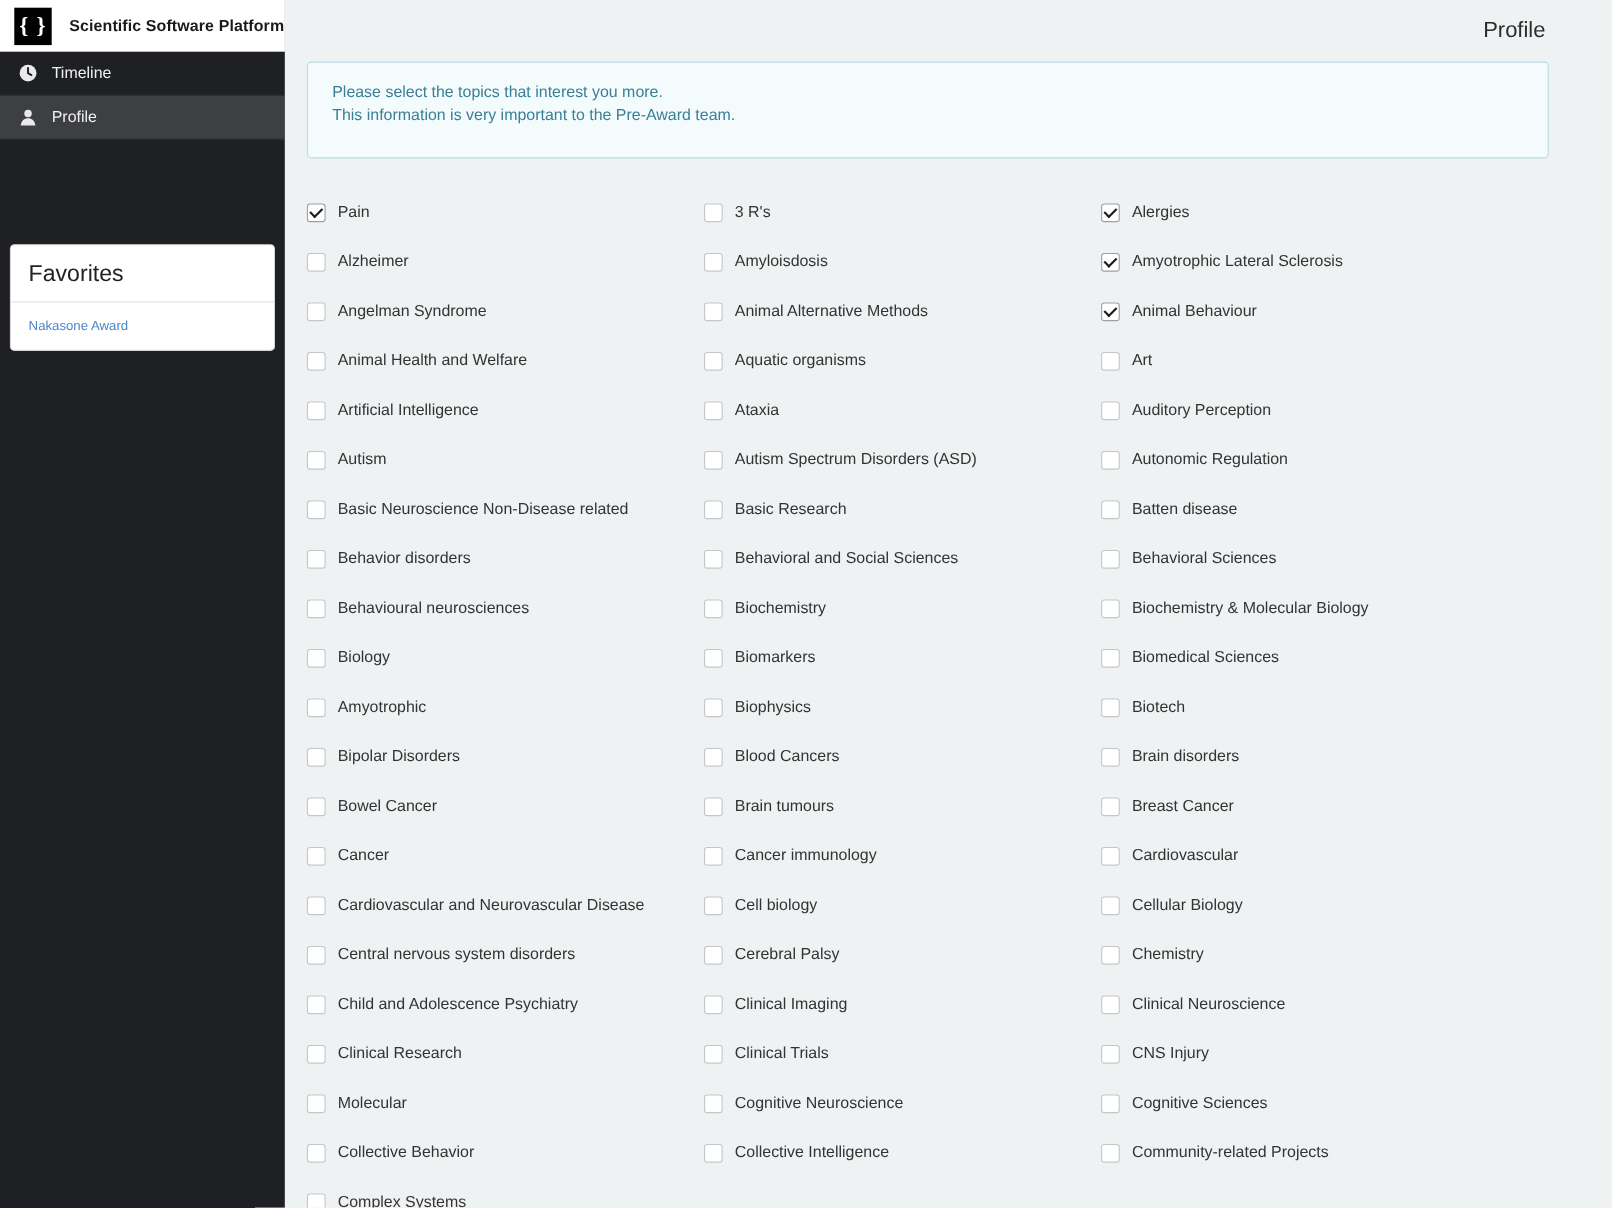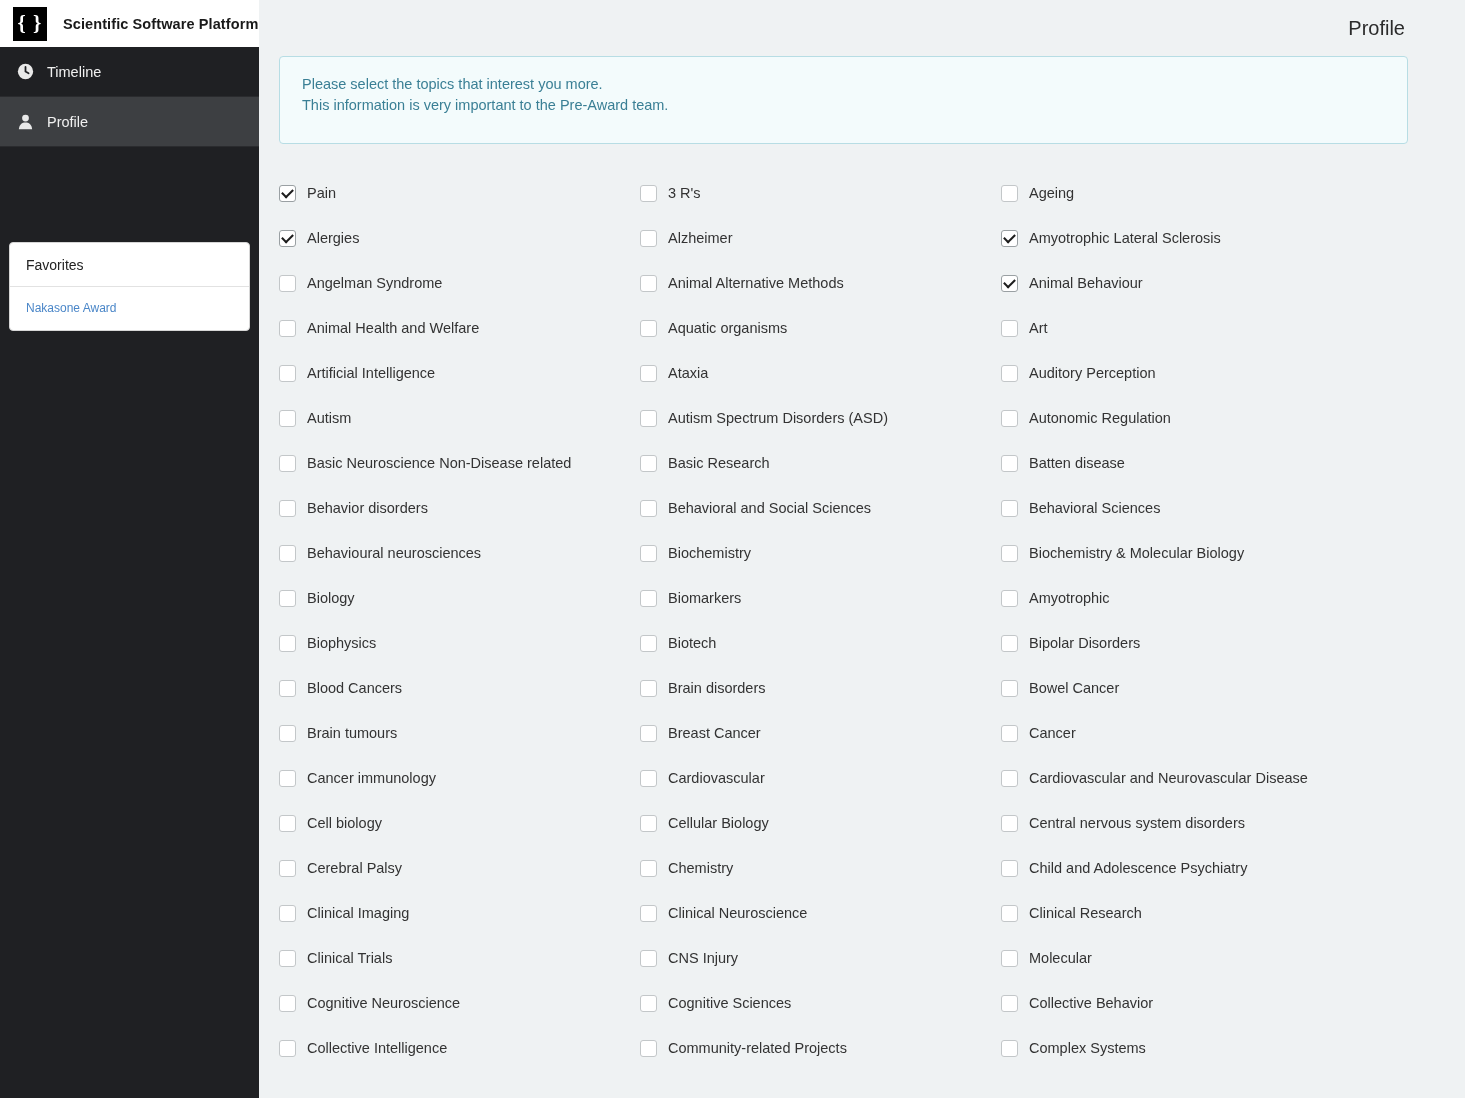--- a/index.html
+++ b/index.html
@@ -35,21 +35,21 @@
     letter-spacing: 1px;
     line-height: 1;
   }
   #brand-text {
     margin-left: 16px;
     font-size: 14.5px; font-weight: 700;
     color: #1a1a1a;
     letter-spacing: .1px;
   }
   .nav-item {
-    height: 50px;
+    height: 40px;
     display: flex; align-items: center;
     padding-left: 15px;
     color: #f0f0f0;
     font-size: 14.5px;
     cursor: pointer;
     border-bottom: 1px solid #2a2b2e;
   }
   .nav-item.active { background: #3d3f42; }
   .nav-icon {
     width: 20px; height: 20px;
@@ -61,21 +61,21 @@
 
   #favorites-wrap { padding: 95px 9px 0 9px; }
   #favorites-card {
     background: #ffffff;
     border: 1px solid #d6d6d6;
     border-radius: 4px;
     overflow: hidden;
   }
   #favorites-title {
     padding: 14px 16px 13px 16px;
-    font-size: 14px;
+    font-size: 21px;
     color: #222222;
     border-bottom: 1px solid #e2e2e2;
     font-weight: 400;
   }
   .favorites-link {
     display: block;
     padding: 14px 16px 15px 16px;
     font-size: 12px;
     color: #4a86c8;
     text-decoration: none;
@@ -204,32 +204,32 @@
     <div id="topics">
         <div class="topic">
           <span class="cb checked"></span>
           <span class="topic-label">Pain</span>
         </div>
         <div class="topic">
           <span class="cb"></span>
           <span class="topic-label">3 R's</span>
         </div>
         <div class="topic">
-          <span class="cb"></span>
-          <span class="topic-label">Ageing</span>
-        </div>
-        <div class="topic">
           <span class="cb checked"></span>
           <span class="topic-label">Alergies</span>
         </div>
         <div class="topic">
           <span class="cb"></span>
           <span class="topic-label">Alzheimer</span>
         </div>
         <div class="topic">
+          <span class="cb"></span>
+          <span class="topic-label">Amyloisdosis</span>
+        </div>
+        <div class="topic">
           <span class="cb checked"></span>
           <span class="topic-label">Amyotrophic Lateral Sclerosis</span>
         </div>
         <div class="topic">
           <span class="cb"></span>
           <span class="topic-label">Angelman Syndrome</span>
         </div>
         <div class="topic">
           <span class="cb"></span>
           <span class="topic-label">Animal Alternative Methods</span>
@@ -313,20 +313,24 @@
         <div class="topic">
           <span class="cb"></span>
           <span class="topic-label">Biology</span>
         </div>
         <div class="topic">
           <span class="cb"></span>
           <span class="topic-label">Biomarkers</span>
         </div>
         <div class="topic">
           <span class="cb"></span>
+          <span class="topic-label">Biomedical Sciences</span>
+        </div>
+        <div class="topic">
+          <span class="cb"></span>
           <span class="topic-label">Amyotrophic</span>
         </div>
         <div class="topic">
           <span class="cb"></span>
           <span class="topic-label">Biophysics</span>
         </div>
         <div class="topic">
           <span class="cb"></span>
           <span class="topic-label">Biotech</span>
         </div>

